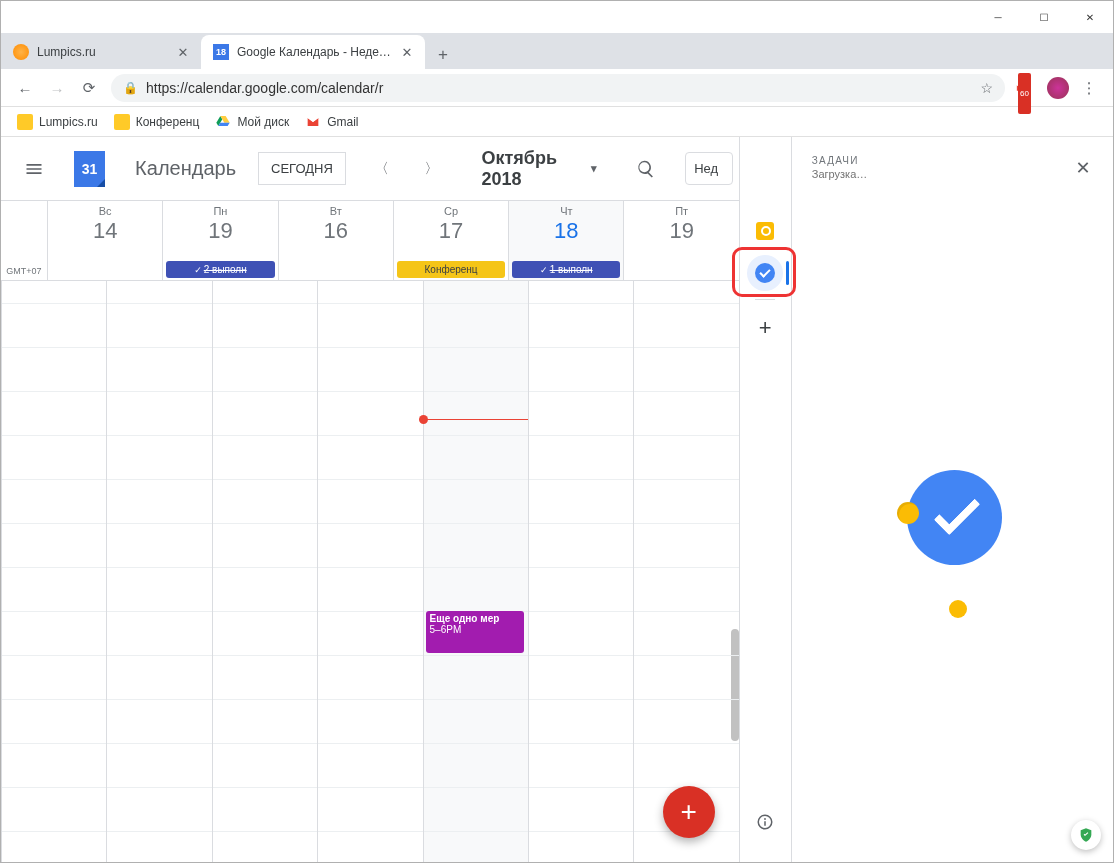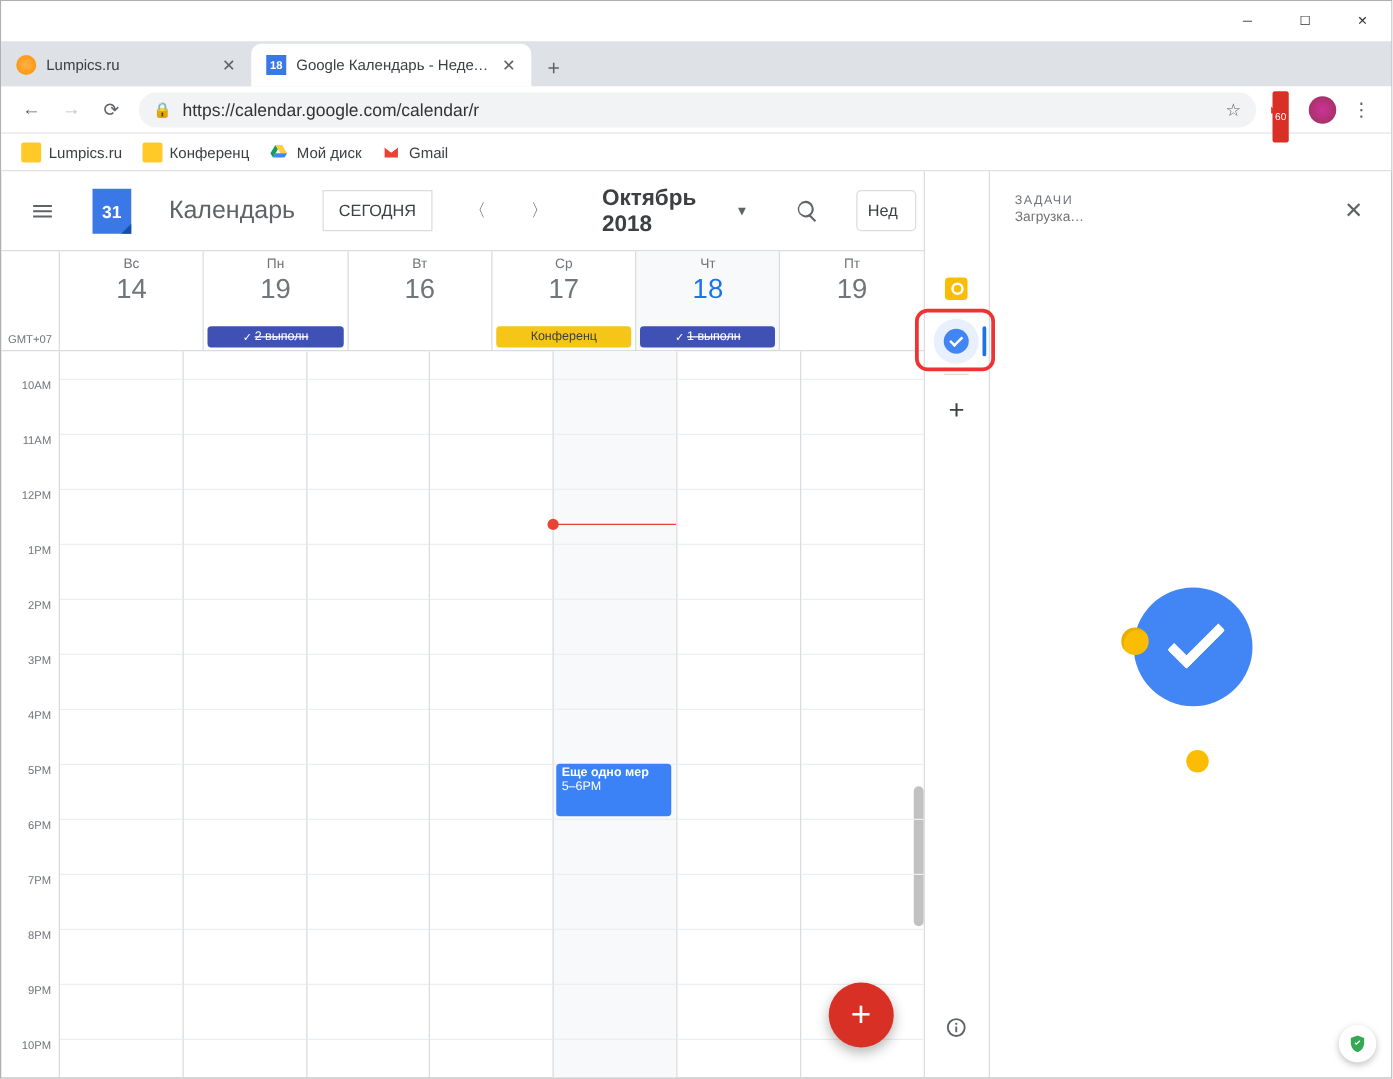--- a/index.html
+++ b/index.html
@@ -69,21 +69,21 @@
 
 .grid-wrap { flex: 1; overflow: hidden; position: relative; }
 .grid { display: flex; height: 100%; position: relative; }
 .time-col { width: 46px; }
 .hour-label { height: 44px; font-size: 9px; color: #70757a; text-align: right; padding-right: 6px; position: relative; top: -6px; }
 .day-body { flex: 1; border-left: 1px solid #dadce0; position: relative; }
 .hour-line { height: 44px; border-top: 1px solid #eceff1; }
 .now-line { position: absolute; left: 0; right: 0; height: 1px; background: #ea4335; }
 .now-line::before { content:""; position:absolute; left:-5px; top:-4px; width: 9px; height: 9px; border-radius: 50%; background: #ea4335; }
 .event-block { position: absolute; left: 2px; right: 4px; border-radius: 3px; color: #fff; font-size: 10px; padding: 2px 4px; overflow: hidden; }
-.event-block.blue { background: #3b82f6; }
+.event-block.blue { background: #a21caf; }
 
 
 .fab { position: absolute; right: 24px; bottom: 24px; width: 52px; height: 52px; border-radius: 50%; background: #d93025; color: #fff; display: flex; align-items: center; justify-content: center; font-size: 28px; box-shadow: 0 4px 10px rgba(0,0,0,.3); }
 
 
 .sidepanel-icons { width: 52px; display: flex; flex-direction: column; align-items: center; padding-top: 70px; gap: 0; border-right: 1px solid #dadce0; position: relative; }
 .sp-icon-slot { width: 48px; height: 48px; display: flex; align-items: center; justify-content: center; position: relative; }
 .sp-divider { width: 20px; height: 1px; background: #dadce0; margin: 8px 0; }
 .sp-plus { width: 40px; height: 40px; display: flex; align-items: center; justify-content: center; color: #3c4043; font-size: 22px; }
 .sp-highlight { position: absolute; border: 3px solid #e33; border-radius: 10px; }
@@ -247,36 +247,20 @@
         </div>
         <div class="day-col-head">
           <div class="day-name">Пт</div>
           <div class="day-num">19</div>
         </div>
       </div>
 
       <div class="grid-wrap">
         <div class="scroll-thumb"></div>
         <div class="grid">
-          <div class="time-col">
-            <div style="height:28px;"></div>
-            <div class="hour-label">10AM</div>
-            <div class="hour-label">11AM</div>
-            <div class="hour-label">12PM</div>
-            <div class="hour-label">1PM</div>
-            <div class="hour-label">2PM</div>
-            <div class="hour-label">3PM</div>
-            <div class="hour-label">4PM</div>
-            <div class="hour-label">5PM</div>
-            <div class="hour-label">6PM</div>
-            <div class="hour-label">7PM</div>
-            <div class="hour-label">8PM</div>
-            <div class="hour-label">9PM</div>
-            <div class="hour-label">10PM</div>
-          </div>
           <div class="day-body">
               <div style="height:22px;"></div>
               <div class="hour-line"></div>
               <div class="hour-line"></div>
               <div class="hour-line"></div>
               <div class="hour-line"></div>
               <div class="hour-line"></div>
               <div class="hour-line"></div>
               <div class="hour-line"></div>
               <div class="hour-line"></div>

